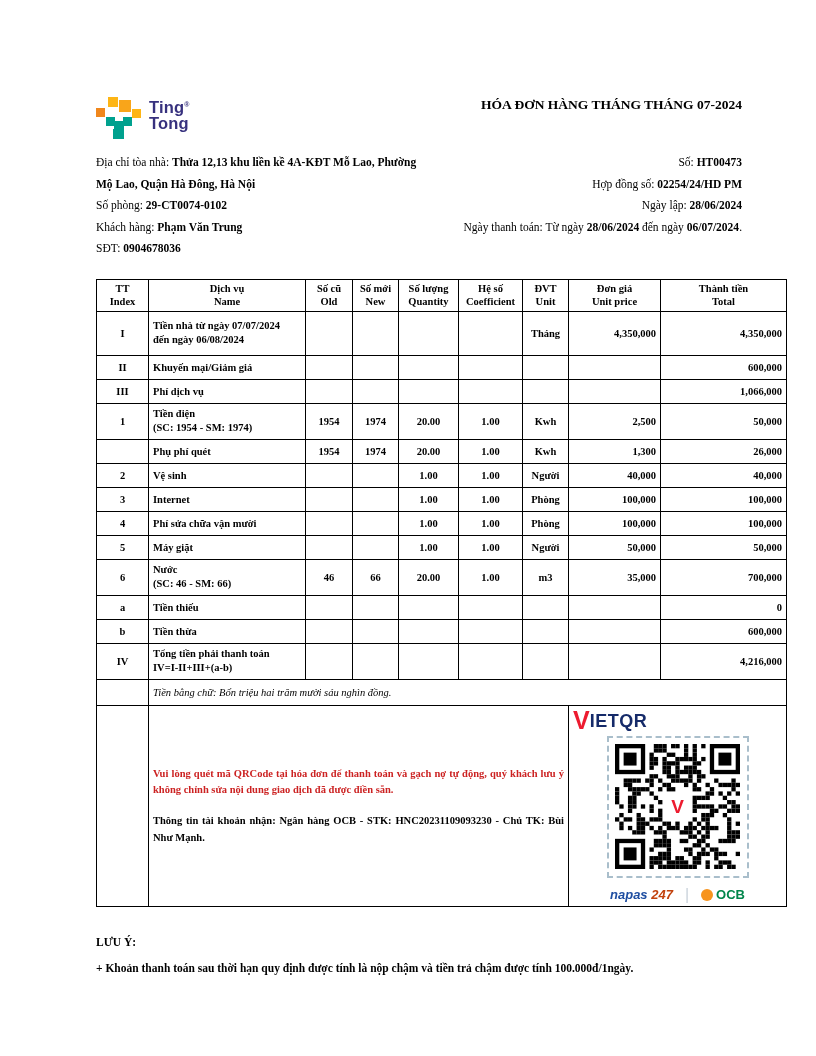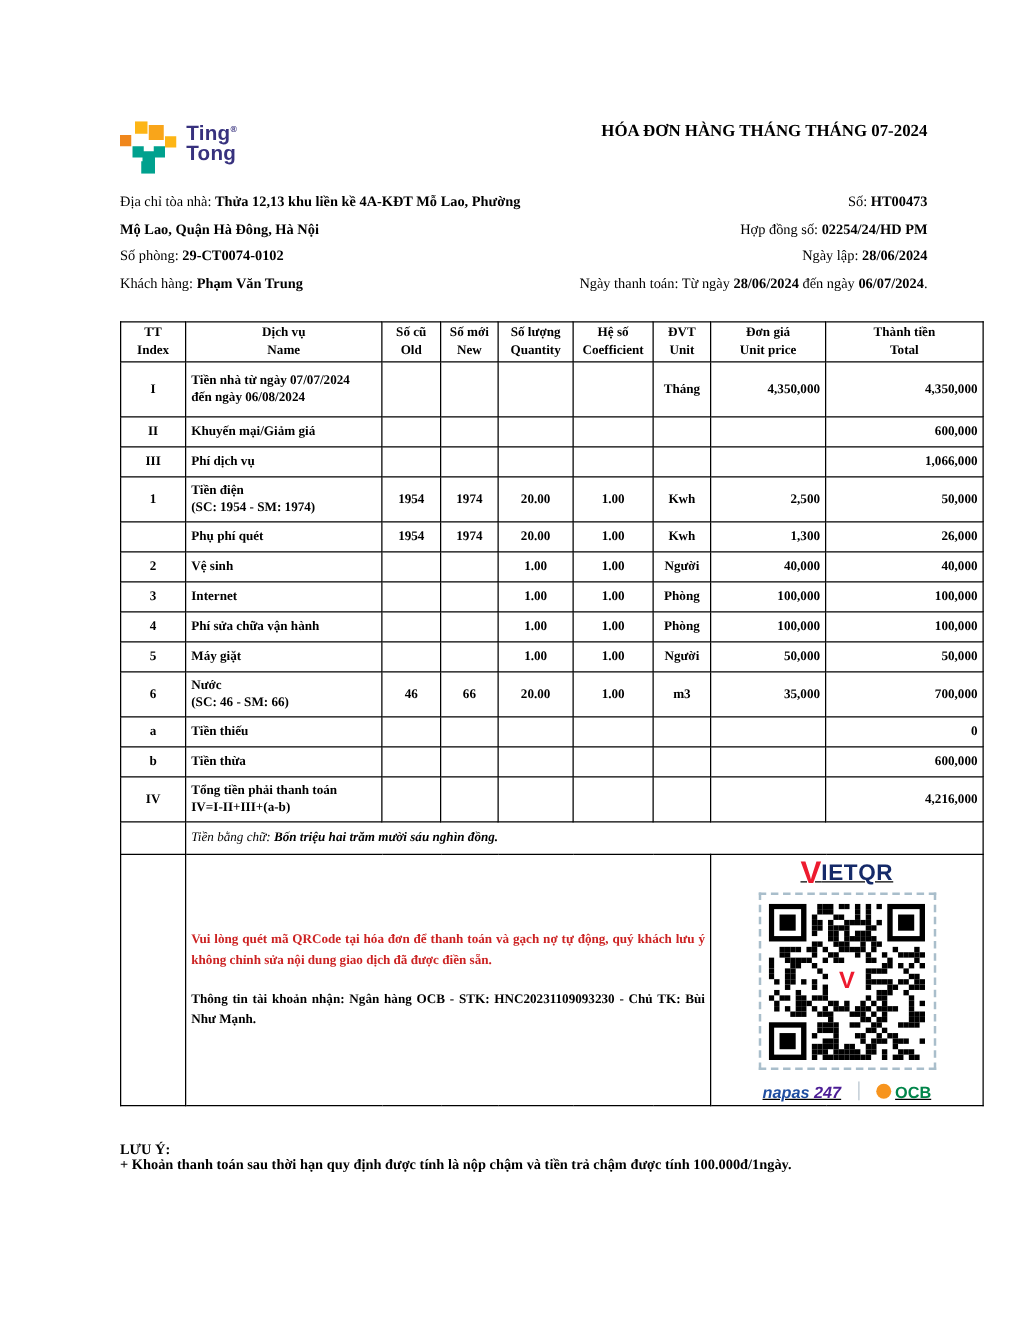--- a/index.html
+++ b/index.html
@@ -55,59 +55,59 @@
   #table-body tr:first-child { height:44px; }
   .c-tt    { text-align:center; }
   .c-name  { text-align:left; padding-left:8px; }
   .c-name div { line-height:1.35; }
   .c-num   { text-align:center; }
   .c-money { text-align:right; padding-right:5px;margin-top:24px; }
 
   tr.words-row { height:26px; }
   .words-cell { text-align:left; padding-left:8px; font-weight:normal; }
   .words-label { font-style:italic; font-weight:normal; }
-  .words-value { font-style:italic; font-weight:bold; }
+  .words-value { font-style:italic; font-weight:normal; }
 
   
   tr.qr-row { height:196px; }
   .qr-text-cell {
     font-weight:normal; font-size:11.5px;
     padding:10px 16px 10px 14px; vertical-align:middle;margin-top:48px;
   }
   .red-note { color:#CC2222; margin:0 0 15px 0; line-height:1.55; text-align:justify; }
   .acct { margin:0; line-height:1.55; text-align:justify; }
   .acct b { font-weight:bold; }
-  .qr-cell { font-weight:normal; vertical-align:middle; text-align:center; padding:4px 0;text-decoration:underline; }
+  .qr-cell { font-weight:normal; vertical-align:middle; padding:4px 0; }
   .vq { font-family:"Liberation Sans", sans-serif; font-weight:bold; line-height:1; margin-bottom:3px; }
   .vq-v { color:#ED1B2F; font-size:25px; vertical-align:-2px; }
   .vq-rest { color:#152A69; font-size:18px; letter-spacing:0.5px; }
   .qr-box {
     width:142px; height:142px; margin:2px auto 0 auto;
     border:2px dashed #A9BECB;
     display:flex; align-items:center; justify-content:center;
     position:relative; background:#fff;
   }
   .qr-center-mark {
     position:absolute; left:50%; top:50%; transform:translate(-50%,-52%);
     color:#ED1B2F; font-family:"Liberation Sans",sans-serif;
     font-weight:bold; font-size:19px; line-height:1;
   }
   .qr-logos {
     display:flex; align-items:center; justify-content:center; gap:12px;
     font-family:"Liberation Sans",sans-serif; font-size:13px; margin-top:8px;
   }
   .napas { font-style:italic; font-weight:bold; color:#1F4EA1; }
-  .n247  { color:#4c1d95; }
+  .n247  { color:#c2410c; }
   .pipe  { color:#C9D2DA; font-weight:normal; font-size:16px; }
   .ocb   { font-weight:bold; color:#00854A; display:flex; align-items:center; gap:3px; }
   .ocb-dot { width:12px; height:12px; border-radius:50%; background:#F7941E; display:inline-block; }
 
   
   .notes { margin-top:29px; font-size:11.5px; font-weight:bold; }
-  .notes-title { }
+  .notes-title { margin-bottom:14px; }
 </style>
 </head>
 <body>
 
 <div class="page">
   <div class="content">
 
     <div class="header-row">
       <div class="logo">
         <svg width="46" height="42" viewBox="0 0 46 42" aria-hidden="true">
@@ -135,20 +135,23 @@
         </div>
         <div class="info-line">
           <b>Mộ Lao, Quận Hà Đông, Hà Nội</b>
         </div>
         <div class="info-line">
           <span>Số phòng: </span><b>29-CT0074-0102</b>
         </div>
         <div class="info-line">
           <span>Khách hàng: </span><b>Phạm Văn Trung</b>
         </div>
+        <div class="info-line">
+          <span>SĐT: </span><b>0904678036</b>
+        </div>
       </div>
       <div class="info-right">
         <div class="info-line">
           <span>Số: </span><b>HT00473</b>
         </div>
         <div class="info-line">
           <span>Hợp đồng số: </span><b>02254/24/HD PM</b>
         </div>
         <div class="info-line">
           <span>Ngày lập: </span><b>28/06/2024</b>
@@ -290,21 +293,21 @@
             <td class="c-num"></td>
             <td class="c-num"></td>
             <td class="c-num">1.00</td>
             <td class="c-num">1.00</td>
             <td class="c-num">Phòng</td>
             <td class="c-money">100,000</td>
             <td class="c-money">100,000</td>
           </tr>
           <tr class="data-row">
             <td class="c-tt">4</td>
-            <td class="c-name">Phí sửa chữa vận hành</td>
+            <td class="c-name">Phí sửa chữa vận mười</td>
             <td class="c-num"></td>
             <td class="c-num"></td>
             <td class="c-num">1.00</td>
             <td class="c-num">1.00</td>
             <td class="c-num">Phòng</td>
             <td class="c-money">100,000</td>
             <td class="c-money">100,000</td>
           </tr>
           <tr class="data-row">
             <td class="c-tt">5</td>

